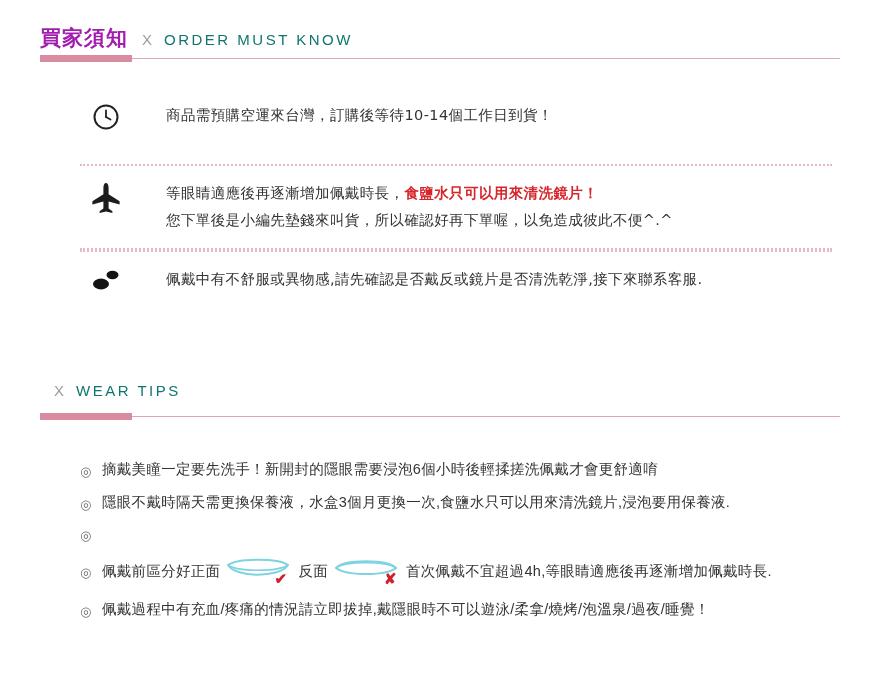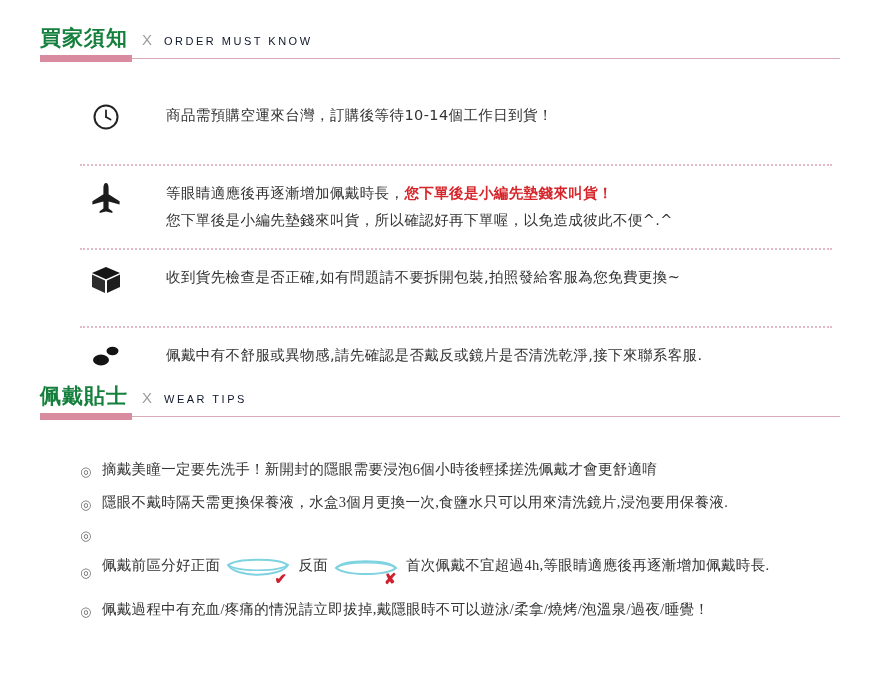--- a/index.html
+++ b/index.html
@@ -25,33 +25,33 @@
   .section-head {
     position: absolute;
     left: 40px;
     display: flex;
     align-items: baseline;
   }
   .section-head .cn {
     font-size: 21px;
     font-weight: bold;
     letter-spacing: 1px;
-    color: #15803d;
+    color: #a21caf;
     font-family: "DejaVu Sans", "Liberation Sans", sans-serif;
   }
   .section-head .x {
     font-size: 15px;
     color: #9c9c9c;
     margin-left: 14px;
     margin-right: 12px;
   }
   .section-head .en {
-    font-size: 11px;
+    font-size: 15px;
     letter-spacing: 2.5px;
-    color: #0f172a;
+    color: #0f766e;
   }
   .head-rule {
     position: absolute;
     height: 1px;
     background: #d8aab6;
     left: 40px;
     width: 800px;
   }
   .head-rule .swatch {
     position: absolute;
@@ -119,27 +119,28 @@
     flex: 0 0 22px;
     font-size: 13px;
     color: #6f6f6f;
     line-height: 1;
     padding-top: 3px;
   }
   .tip-text {
     font-size: 14.5px;
     color: #333;
     letter-spacing: 0.3px;
-    font-family: Liberation Serif, serif;
+    font-family: Liberation Sans, sans-serif;
     white-space: nowrap;
   }
 
   
   .lens-row .tip-text {
     display: flex;
+    align-items: center;
   }
   .lens-wrap {
     display: inline-block;
     position: relative;
     width: 74px;
     height: 30px;
     vertical-align: middle;
     margin: 0 2px;
   }
   .mark {
@@ -184,56 +185,43 @@
     <div class="dotted"></div>
 
     <div class="notice-row">
       <div class="notice-icon">
         <svg width="30" height="32" viewBox="0 0 30 32" aria-hidden="true">
           <path d="M15 1 C13.3 1 12.4 3 12.4 6.4 L12.4 12.2 L1.4 19.2 L1.4 22.6 L12.4 19.4 L12.4 26.4 L8.6 29.2 L8.6 31 L15 29.4 L21.4 31 L21.4 29.2 L17.6 26.4 L17.6 19.4 L28.6 22.6 L28.6 19.2 L17.6 12.2 L17.6 6.4 C17.6 3 16.7 1 15 1 Z" fill="#1d1d1d"></path>
         </svg>
       </div>
       <div class="notice-text">
         <div>
-          <span>等眼睛適應後再逐漸增加佩戴時長，</span><span class="red">您下單後是小編先墊錢來叫貨！</span>
+          <span>等眼睛適應後再逐漸增加佩戴時長，</span><span class="red">食鹽水只可以用來清洗鏡片！</span>
         </div>
         <div>您下單後是小編先墊錢來叫貨，所以確認好再下單喔，以免造成彼此不便^.^</div>
       </div>
     </div>
     <div class="dotted"></div>
 
-    <div class="notice-row">
-      <div class="notice-icon">
-        <svg width="30" height="28" viewBox="0 0 30 28" aria-hidden="true">
-          <path d="M15 1 L29 7 L15 13.2 L1 7 Z" fill="#151515"></path>
-          <path d="M1 8.4 L14 14.4 L14 27 L1 21 Z" fill="#2d2d2d"></path>
-          <path d="M29 8.4 L16 14.4 L16 27 L29 21 Z" fill="#1d1d1d"></path>
-        </svg>
-      </div>
-      <div class="notice-text">
-        <div>收到貨先檢查是否正確,如有問題請不要拆開包裝,拍照發給客服為您免費更換~</div>
-      </div>
-    </div>
     <div class="dotted"></div>
 
     <div class="notice-row">
       <div class="notice-icon">
         <svg width="30" height="24" viewBox="0 0 30 24" aria-hidden="true">
           <ellipse cx="10" cy="16" rx="8" ry="5.4" fill="#141414"></ellipse>
           <ellipse cx="21.5" cy="7" rx="6" ry="4.2" fill="#141414"></ellipse>
         </svg>
       </div>
       <div class="notice-text">
         <div>佩戴中有不舒服或異物感,請先確認是否戴反或鏡片是否清洗乾淨,接下來聯系客服.</div>
       </div>
     </div>
   </div>
 
   <div class="section-head" style="top:382px;">
-    <span class="cn">佩戴貼士</span>
     <span class="x">X</span>
     <span class="en">WEAR TIPS</span>
   </div>
   <div class="head-rule" style="top:416px;">
     <span class="swatch"></span>
   </div>
 
   <div class="tips-list">
 
     <div class="tip-row">

